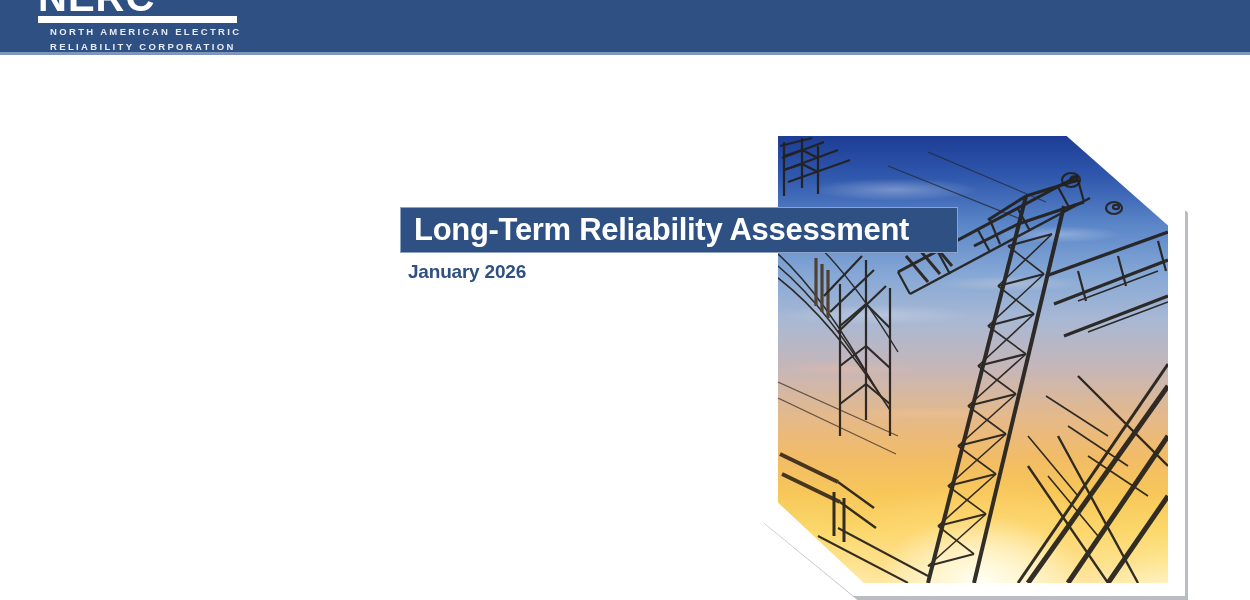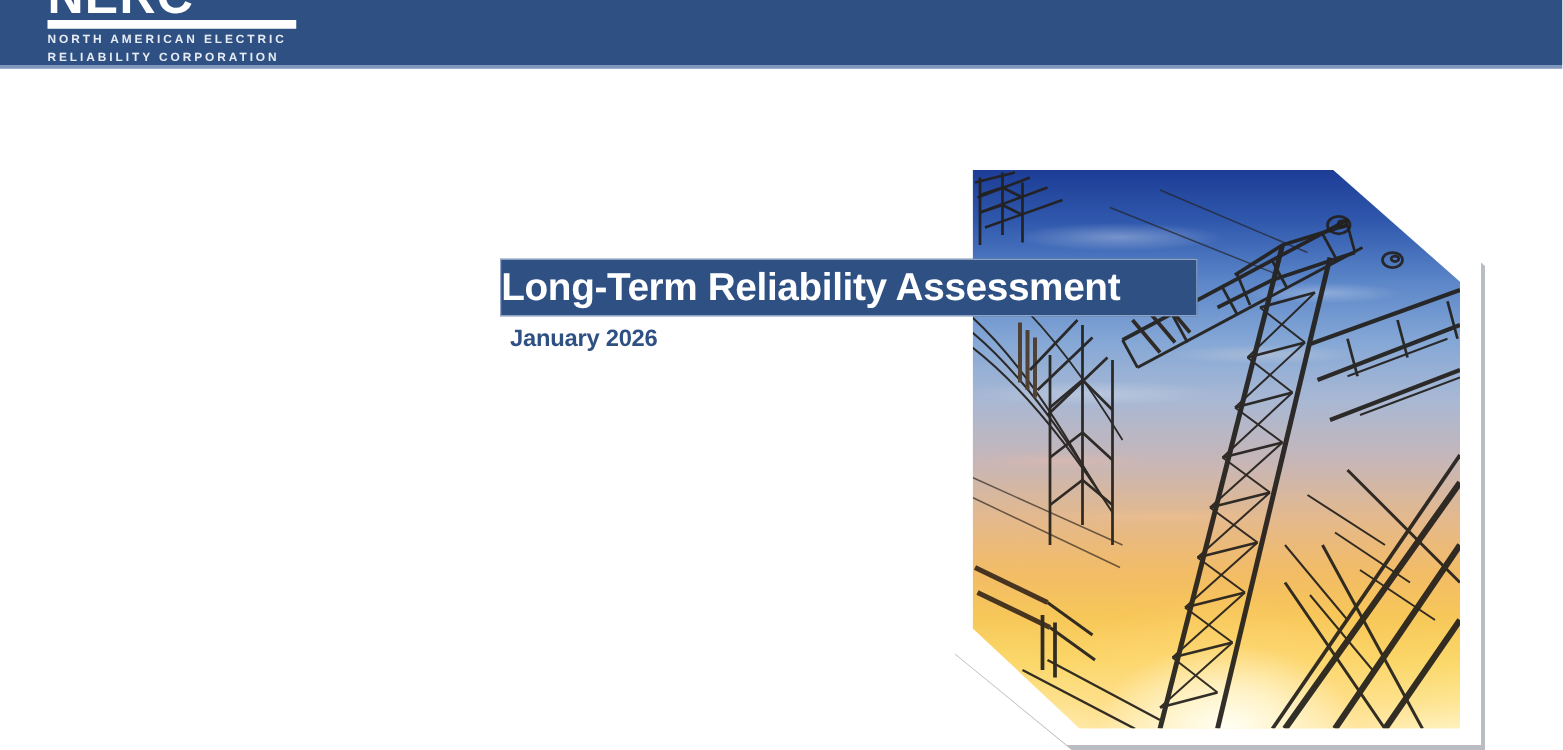--- a/index.html
+++ b/index.html
@@ -61,20 +61,21 @@
     margin-left: 0px;
   }
   .logo-sub {
     margin-top: 3px;
     font-size: 9.5px;
     font-weight: bold;
     letter-spacing: 2.35px;
     color: #e7ecf4;
     line-height: 11.5px;
     white-space: nowrap;
+    margin-left: 12px;
   }
 
   
   .title-banner {
     position: absolute;
     left: 400px;
     top: 207px;
     width: 558px;
     height: 46px;
     background: #2e5083;
@@ -82,20 +83,21 @@
     box-sizing: border-box;
     display: flex;
     align-items: center;
     z-index: 5;
   }
   .title-text {
     color: #ffffff;
     font-size: 31px;
     font-weight: bold;
     letter-spacing: -0.3px;
+    padding-left: 13px;
     white-space: nowrap;
   }
   .subtitle {
     position: absolute;
     left: 408px;
     top: 261px;
     color: #2e5083;
     font-size: 19px;
     font-weight: bold;
     letter-spacing: -0.2px;

